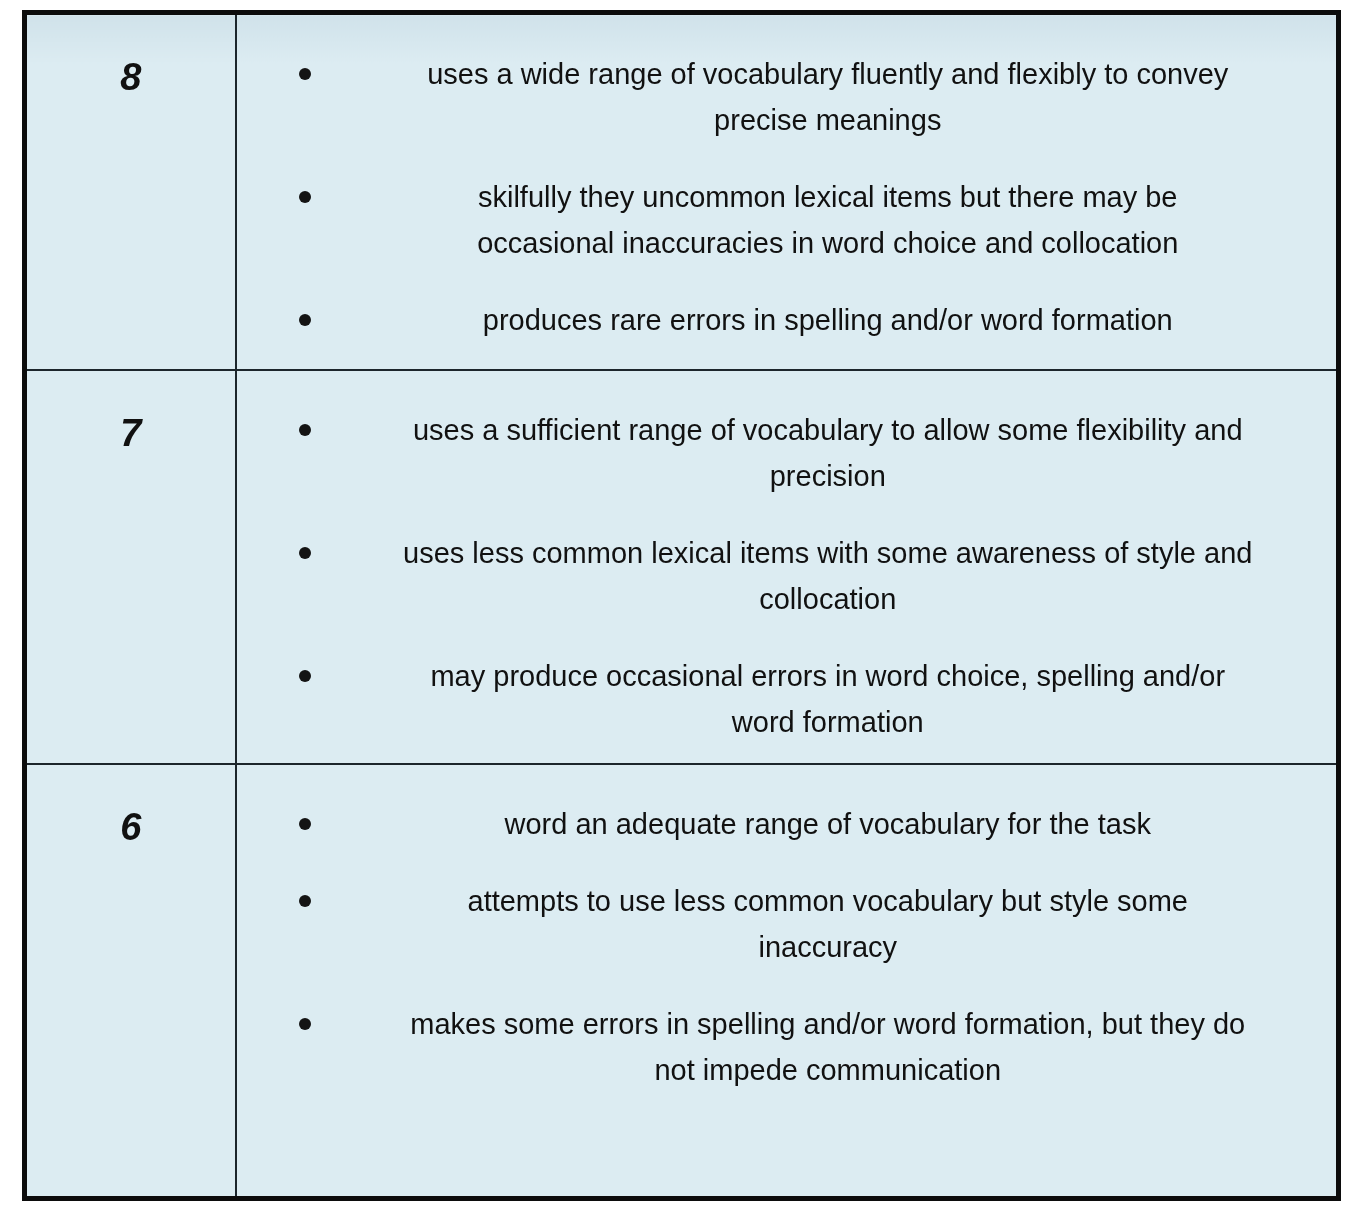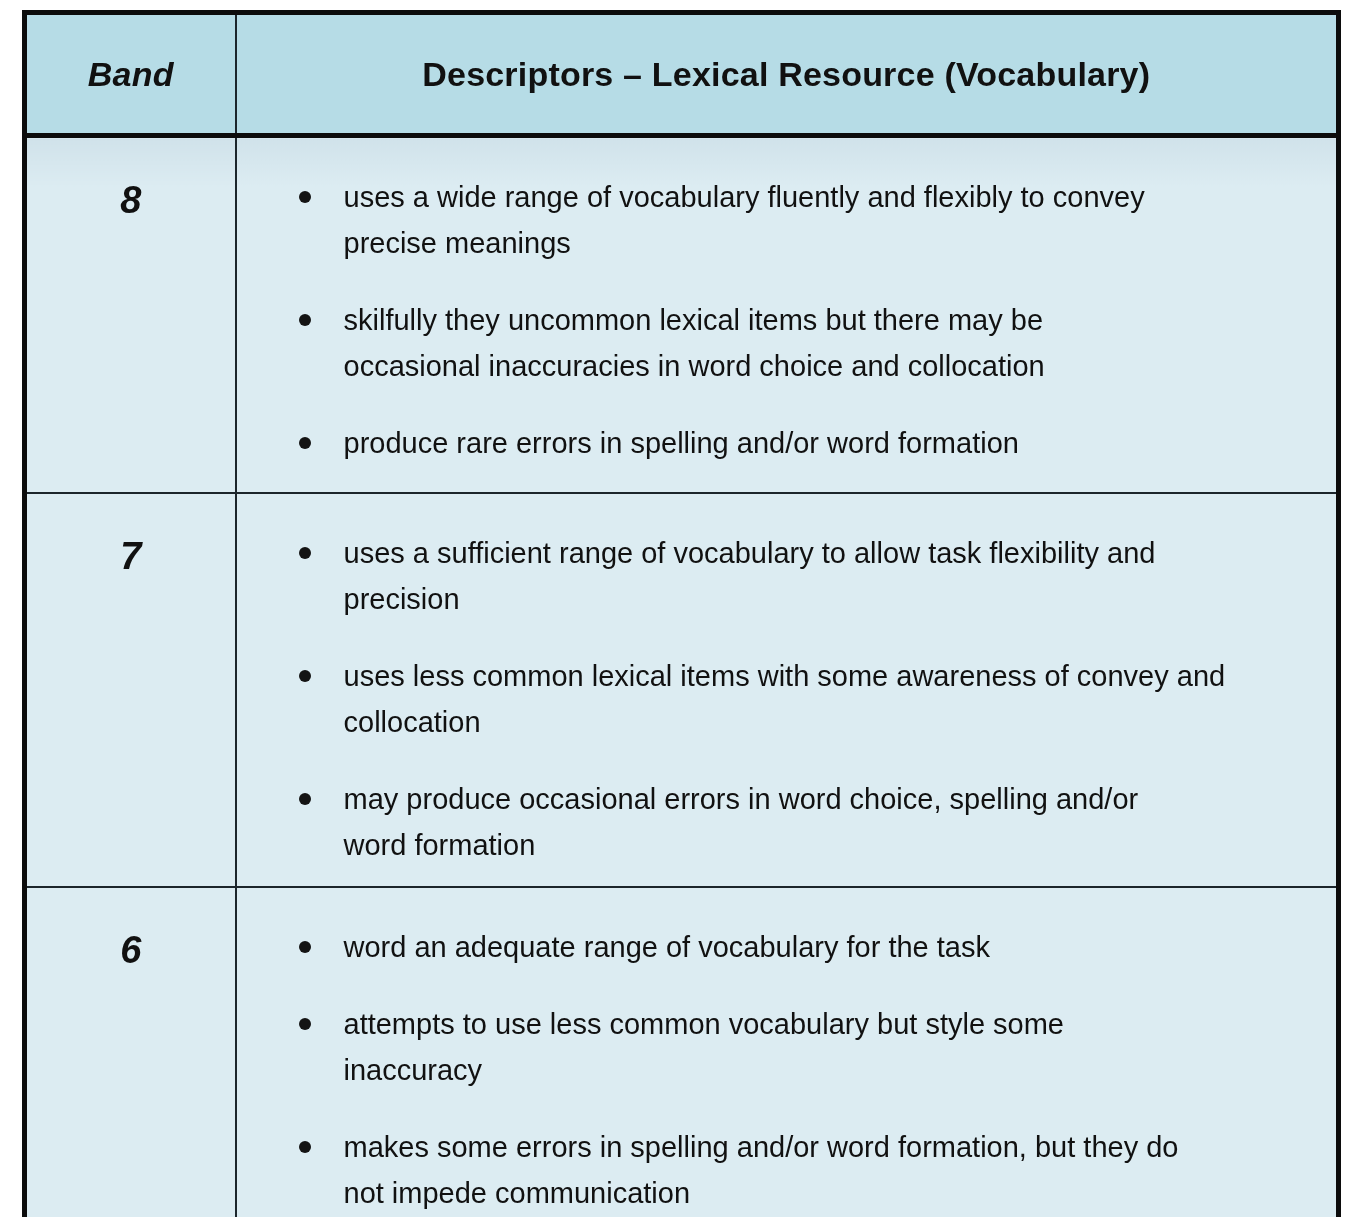--- a/index.html
+++ b/index.html
@@ -55,20 +55,21 @@
   td.band-cell {
     text-align: center;
     padding-top: 40px;
     font-weight: bold;
     font-style: italic;
     font-size: 38px;
     line-height: 1.2;
   }
   td.desc-cell {
     padding: 36px 24px 18px 60px;
+    text-align: center;
   }
   tr.row-8 { height: 357px; }
   tr.row-7 { height: 360px; }
   ul.bullets {
     list-style: none;
     margin: 0;
     padding: 0;
   }
   ul.bullets li {
     position: relative;
@@ -95,59 +96,55 @@
 </head>
 <body>
 
 <div class="page">
   <table class="band-table">
     <colgroup>
       <col style="width:211px">
       <col>
     </colgroup>
     <tbody>
-      <tr class="header-row">
-        <th class="band-col">Band</th>
-        <th class="desc-col">Descriptors – Lexical Resource (Vocabulary)</th>
-      </tr>
 
       <tr class="row-8">
         <td class="band-cell">8</td>
         <td class="desc-cell">
           <ul class="bullets">
             <li>
               <span class="dot"></span>
               <span class="txt">uses a wide range of vocabulary fluently and flexibly to convey
 precise meanings</span>
             </li>
             <li>
               <span class="dot"></span>
               <span class="txt">skilfully they uncommon lexical items but there may be
 occasional inaccuracies in word choice and collocation</span>
             </li>
             <li>
               <span class="dot"></span>
-              <span class="txt">produce rare errors in spelling and/or word formation</span>
+              <span class="txt">produces rare errors in spelling and/or word formation</span>
             </li>
           </ul>
         </td>
       </tr>
 
       <tr class="row-7">
         <td class="band-cell">7</td>
         <td class="desc-cell">
           <ul class="bullets">
             <li>
               <span class="dot"></span>
-              <span class="txt">uses a sufficient range of vocabulary to allow task flexibility and
+              <span class="txt">uses a sufficient range of vocabulary to allow some flexibility and
 precision</span>
             </li>
             <li>
               <span class="dot"></span>
-              <span class="txt">uses less common lexical items with some awareness of convey and
+              <span class="txt">uses less common lexical items with some awareness of style and
 collocation</span>
             </li>
             <li>
               <span class="dot"></span>
               <span class="txt">may produce occasional errors in word choice, spelling and/or
 word formation</span>
             </li>
           </ul>
         </td>
       </tr>

